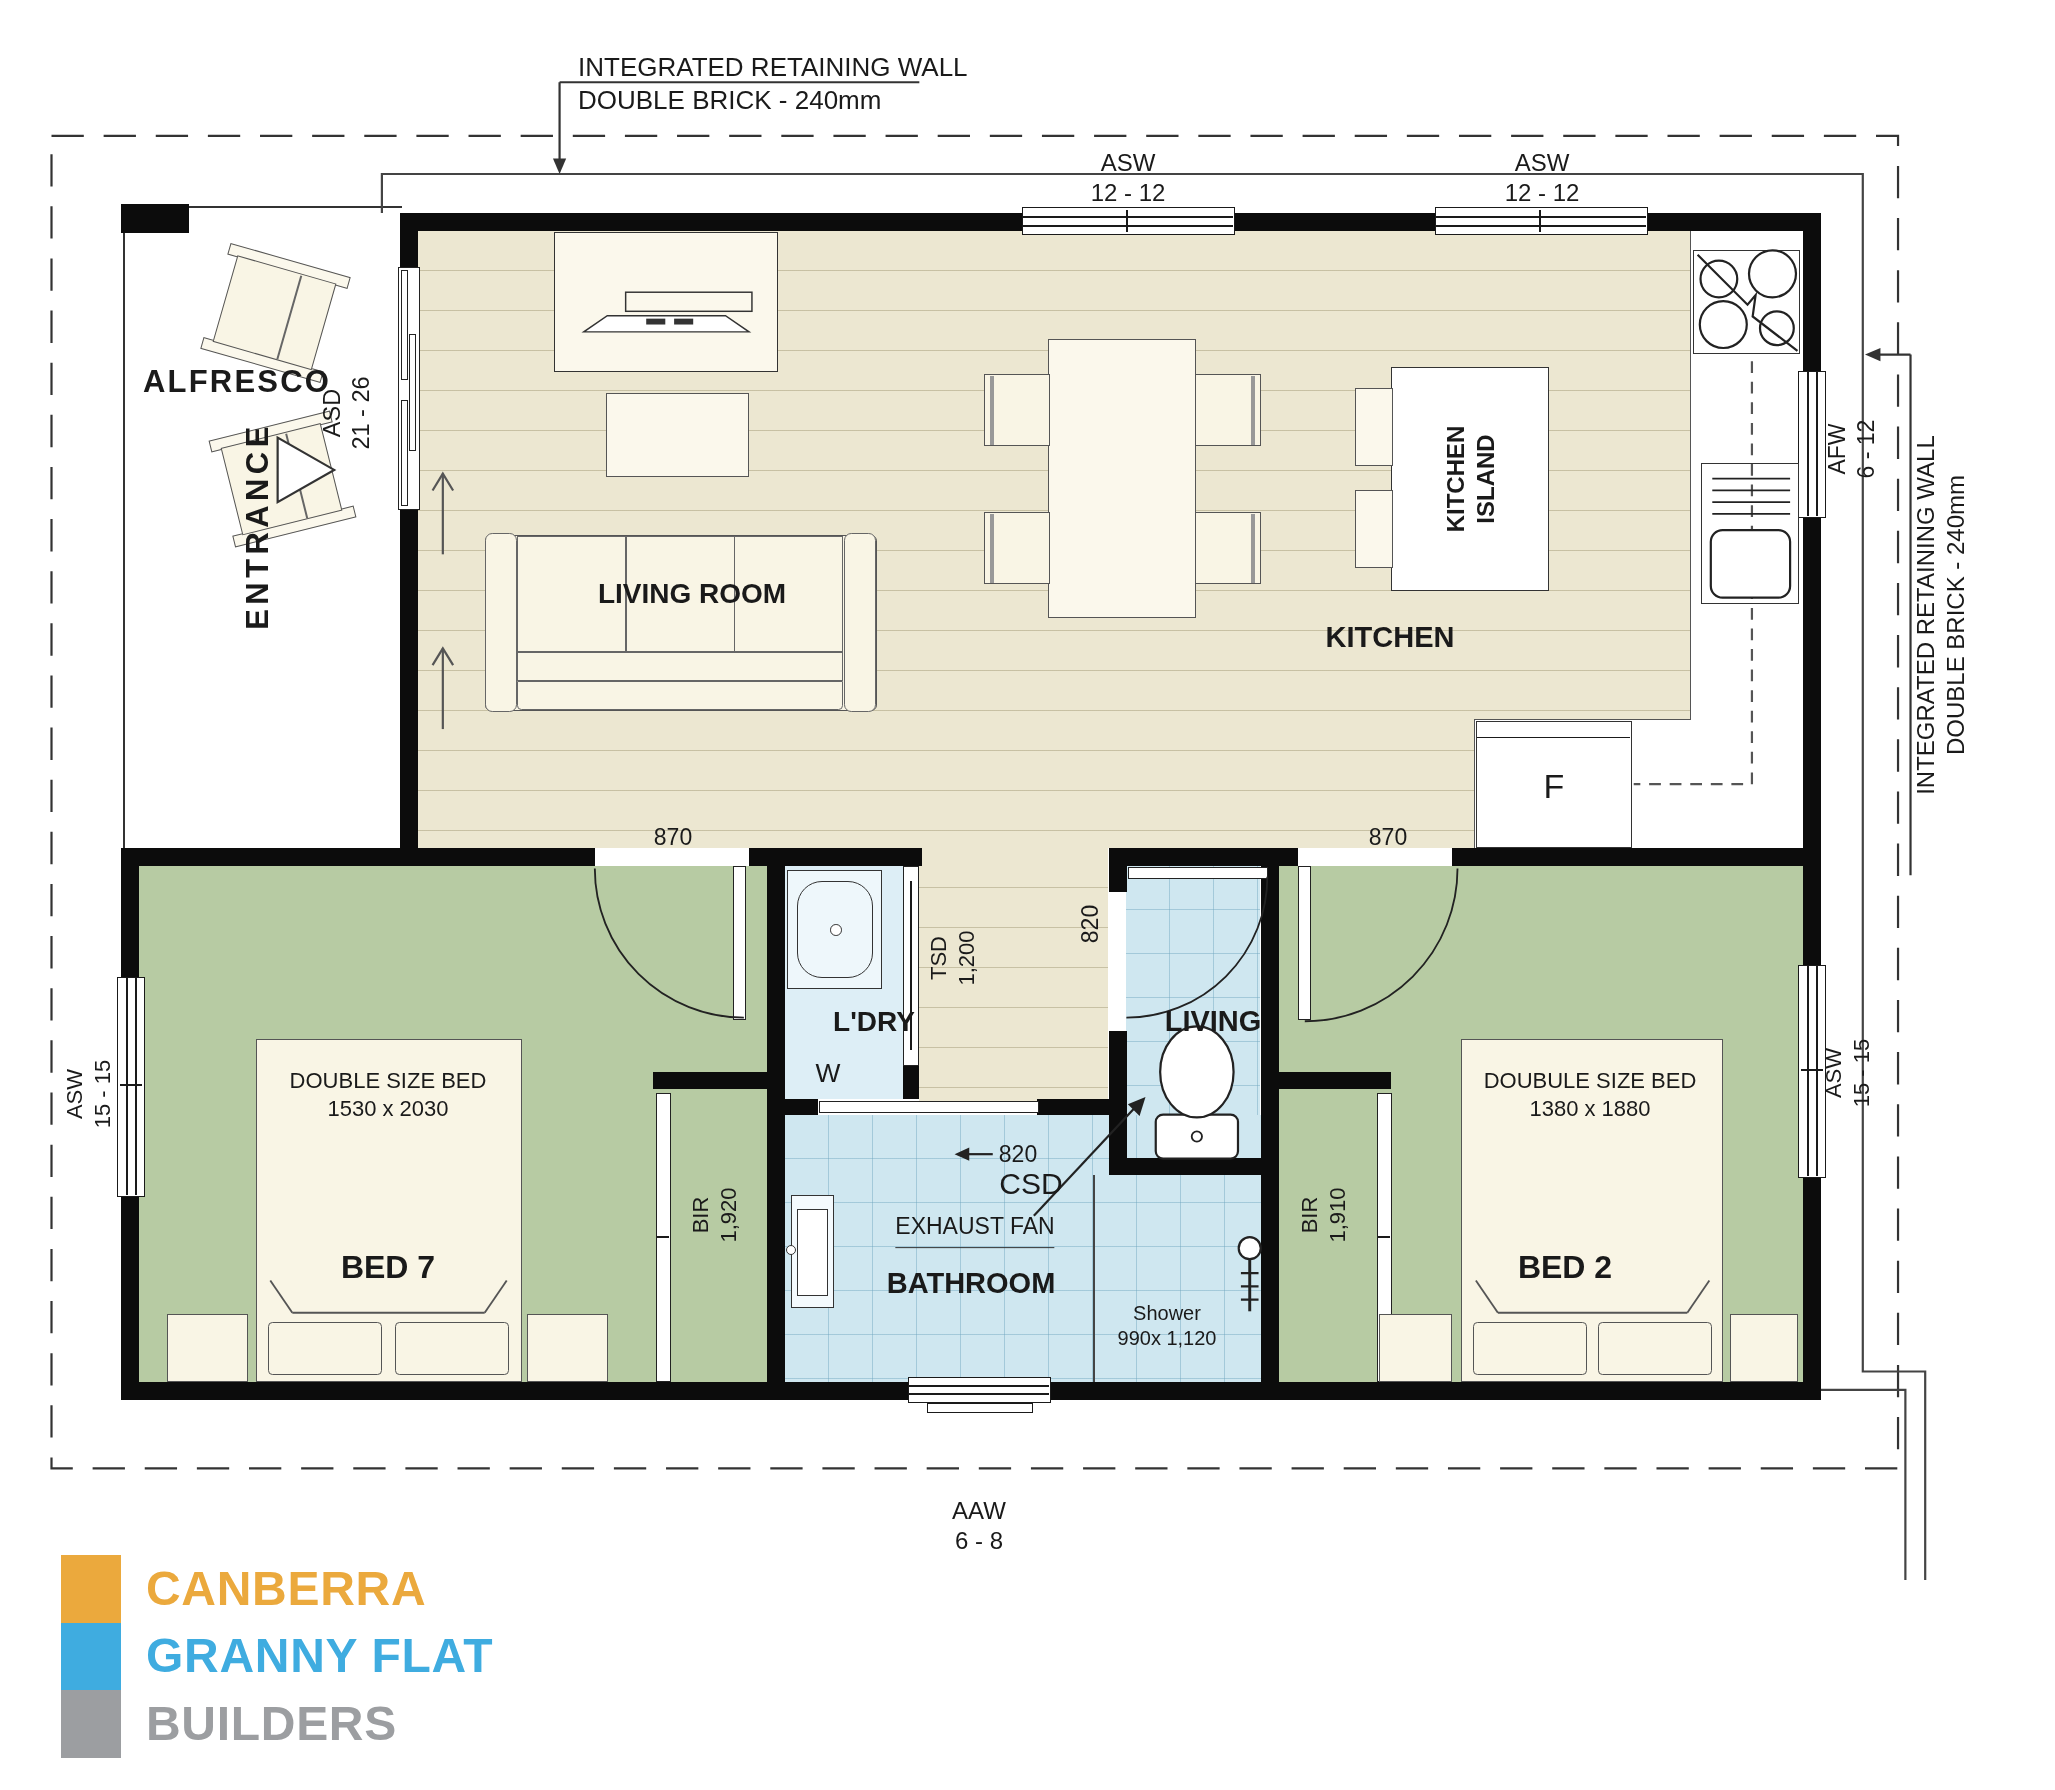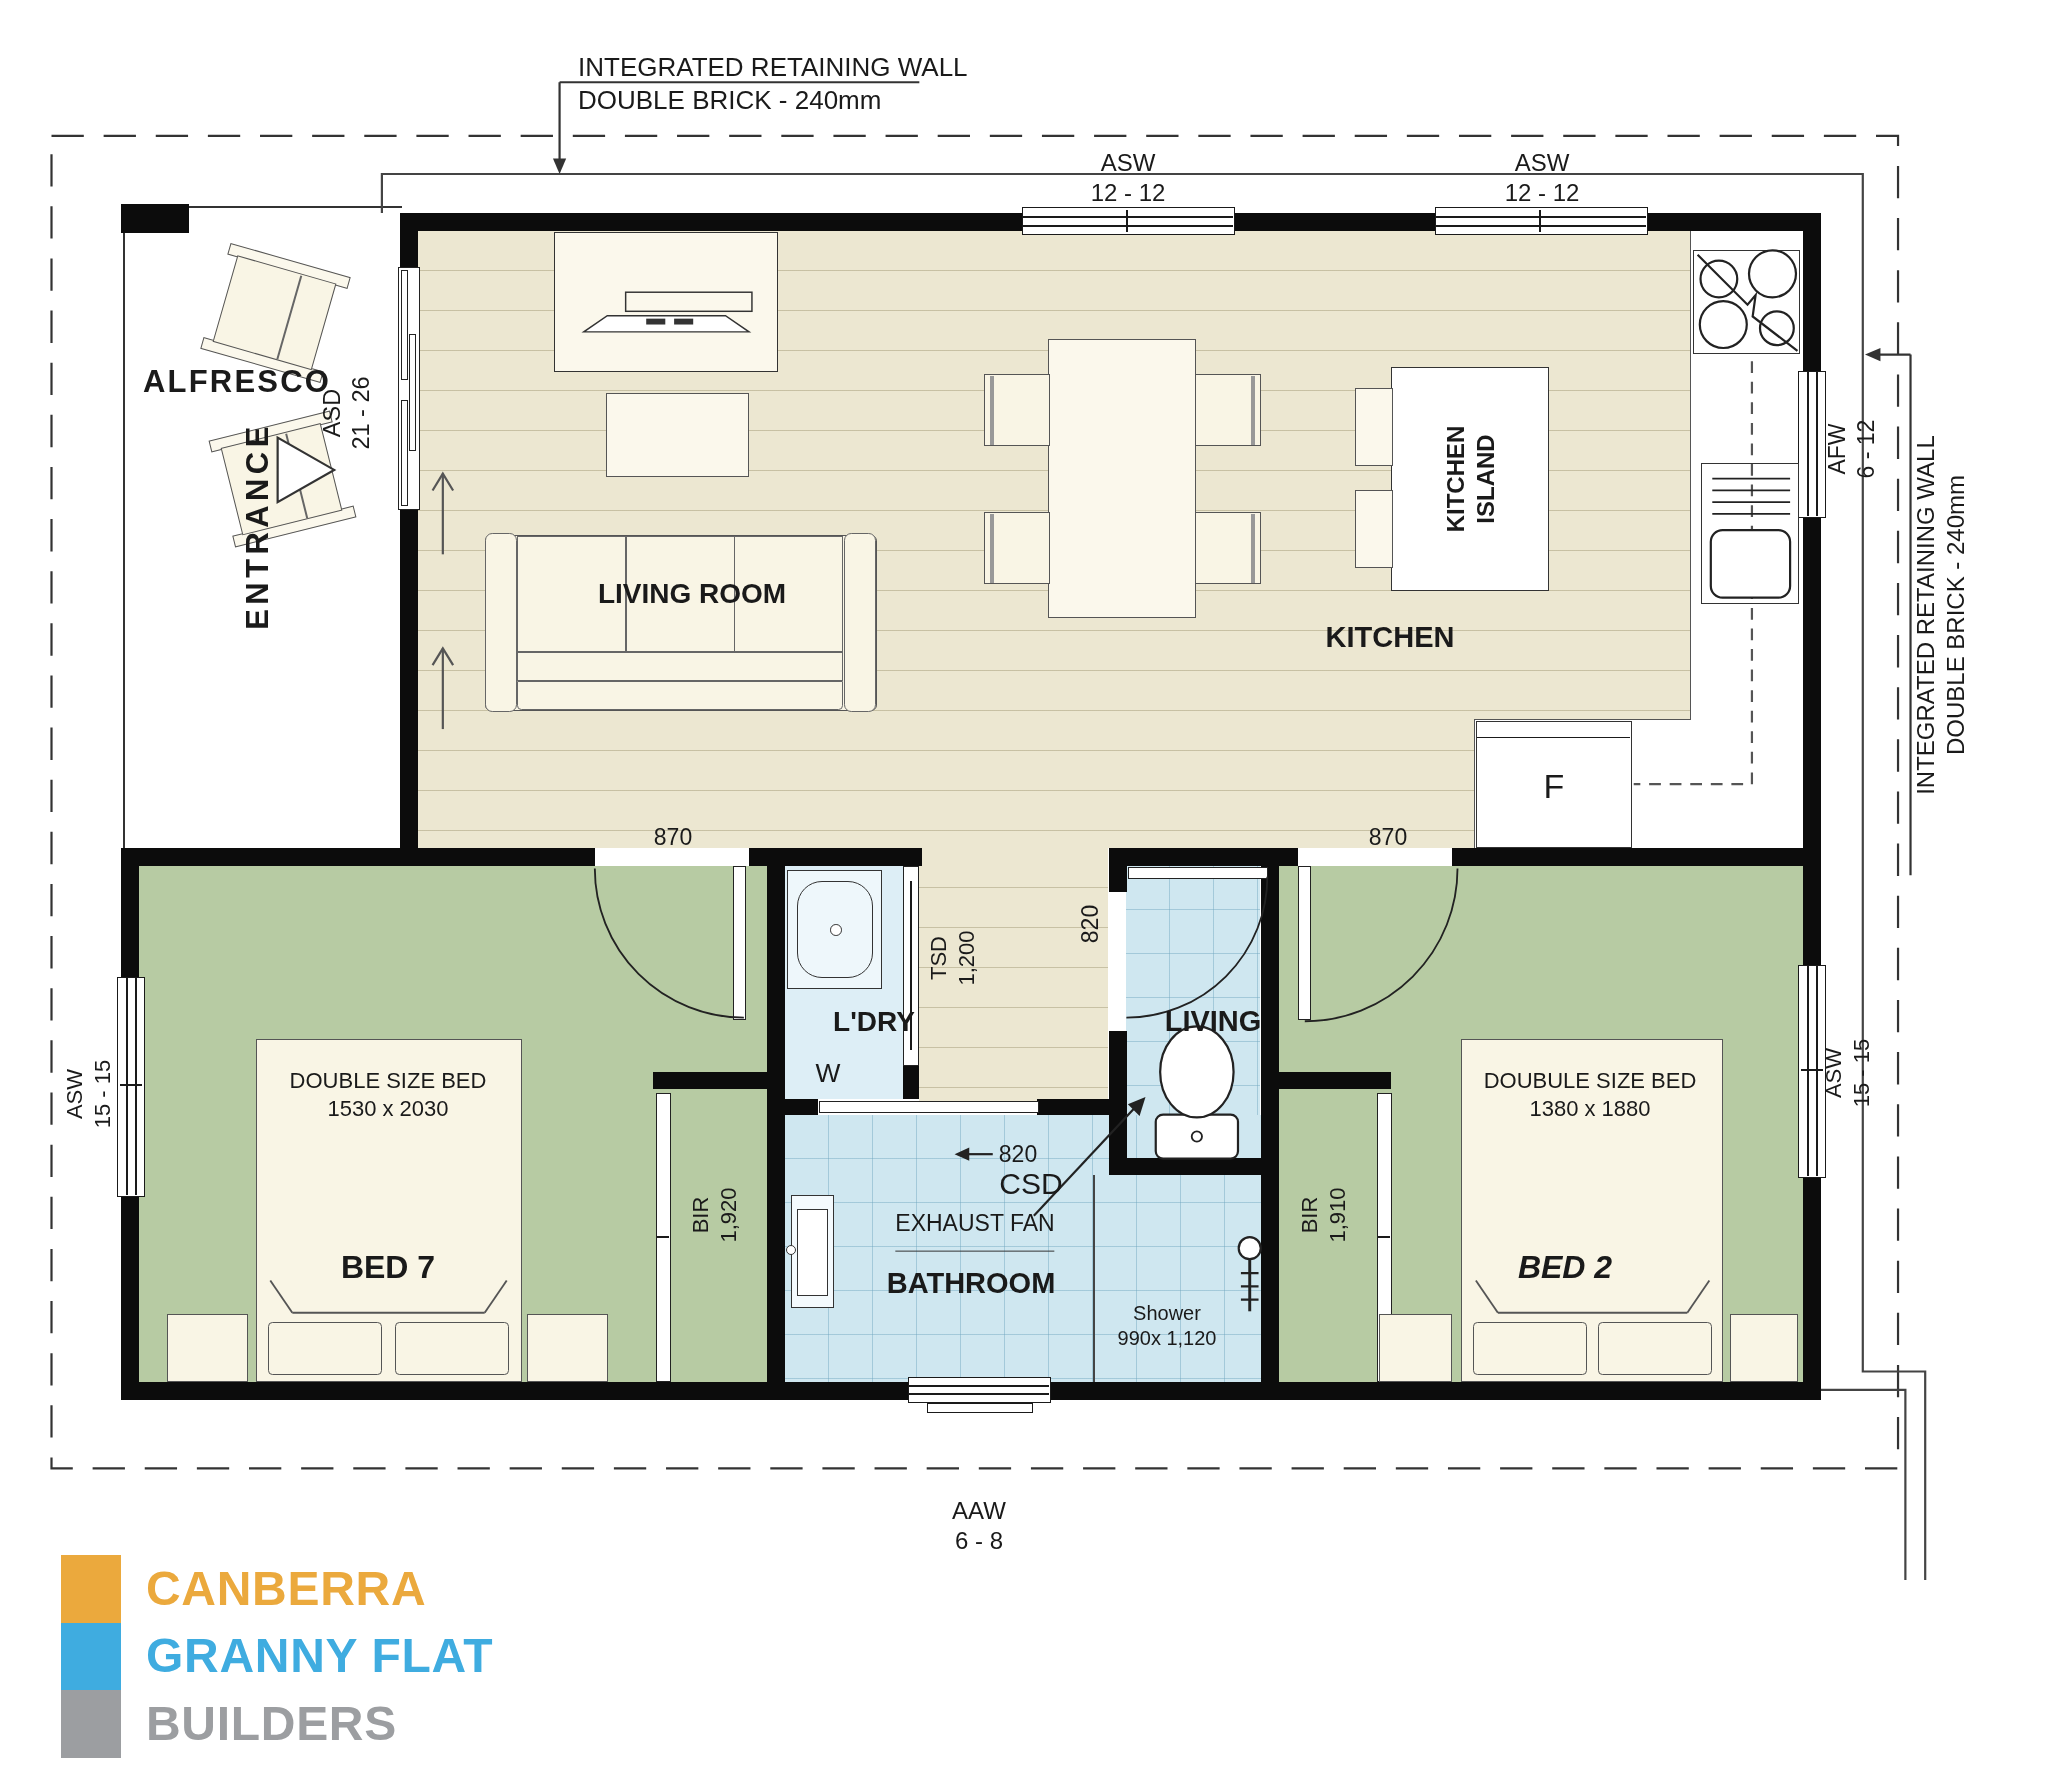--- a/index.html
+++ b/index.html
@@ -322,21 +322,21 @@
     <div>1,200</div>
   </div>
 
   <div class="lbl rot" style="left:1090px;top:924px;font-size:23px;">820</div>
 
   <div class="lbl b" style="left:1213px;top:1021px;font-size:29px;">LIVING</div>
 
   <div class="lbl" style="left:1018px;top:1154px;font-size:23px;">820</div>
   <div class="lbl" style="left:1015px;top:1184px;font-size:30px;margin-left:16px;">CSD</div>
 
-  <div class="lbl" style="left:975px;top:1230px;font-size:23px;border-bottom:1.5px solid #333;padding-bottom:13px;">EXHAUST FAN</div>
+  <div class="lbl" style="left:975px;top:1230px;font-size:23px;border-bottom:1.5px solid #333;padding-bottom:6px;">EXHAUST FAN</div>
 
   <div class="lbl b" style="left:971px;top:1283px;font-size:29px;">BATHROOM</div>
 
   <div class="lbl" style="left:1167px;top:1326px;font-size:20px;">
     <div>Shower</div>
     <div>990x 1,120</div>
   </div>
 
   <div class="lbl rot" style="left:714px;top:1215px;font-size:22px;">
     <div>BIR</div>
@@ -350,21 +350,21 @@
   <div class="lbl" style="left:388px;top:1094px;font-size:22px;">
     <div>DOUBLE SIZE BED</div>
     <div>1530 x 2030</div>
   </div>
   <div class="lbl b" style="left:388px;top:1267px;font-size:32px;">BED 7</div>
 
   <div class="lbl" style="left:1590px;top:1094px;font-size:22px;">
     <div>DOUBULE SIZE BED</div>
     <div>1380 x 1880</div>
   </div>
-  <div class="lbl b" style="left:1565px;top:1267px;font-size:32px;font-style:italic;">BED 2</div>
+  <div class="lbl b" style="left:1565px;top:1267px;font-size:32px;">BED 2</div>
 
   <div class="lbl rot" style="left:88px;top:1094px;font-size:22px;">
     <div>ASW</div>
     <div>15 - 15</div>
   </div>
   <div class="lbl rot" style="left:1847px;top:1073px;font-size:22px;">
     <div>ASW</div>
     <div>15 - 15</div>
   </div>
 

